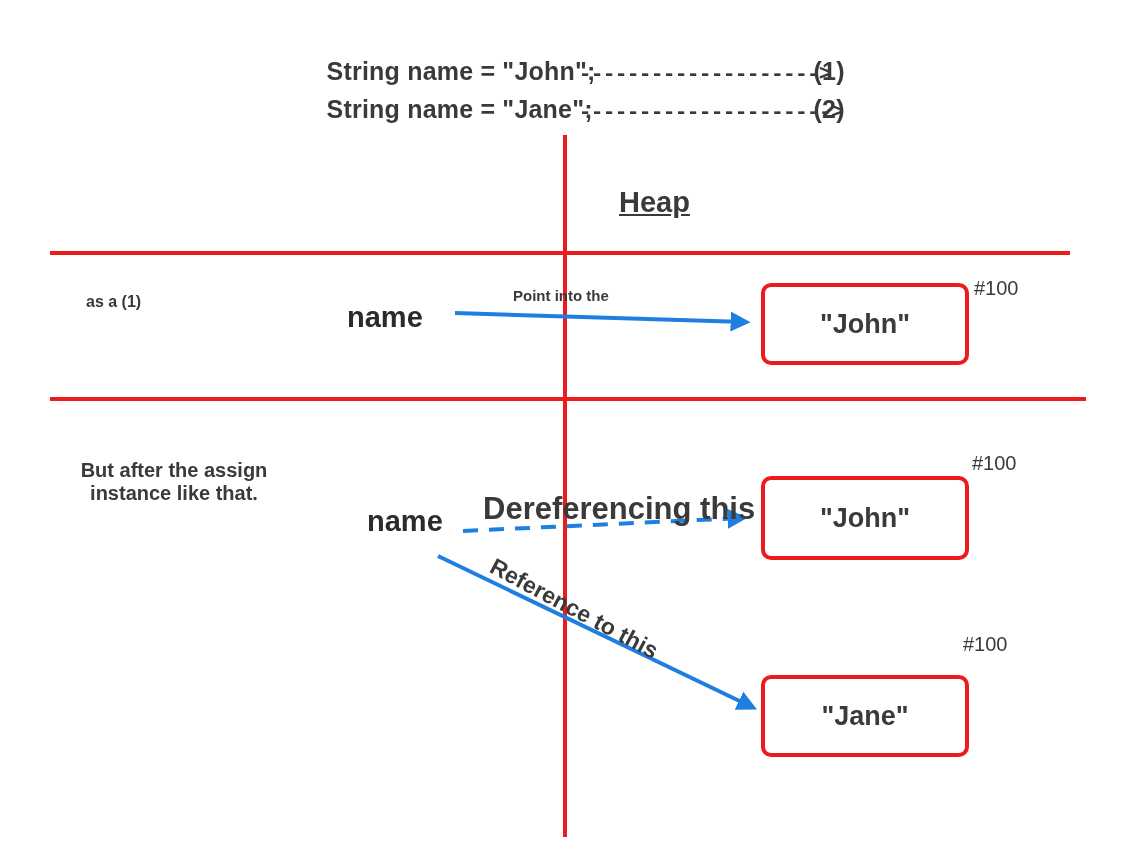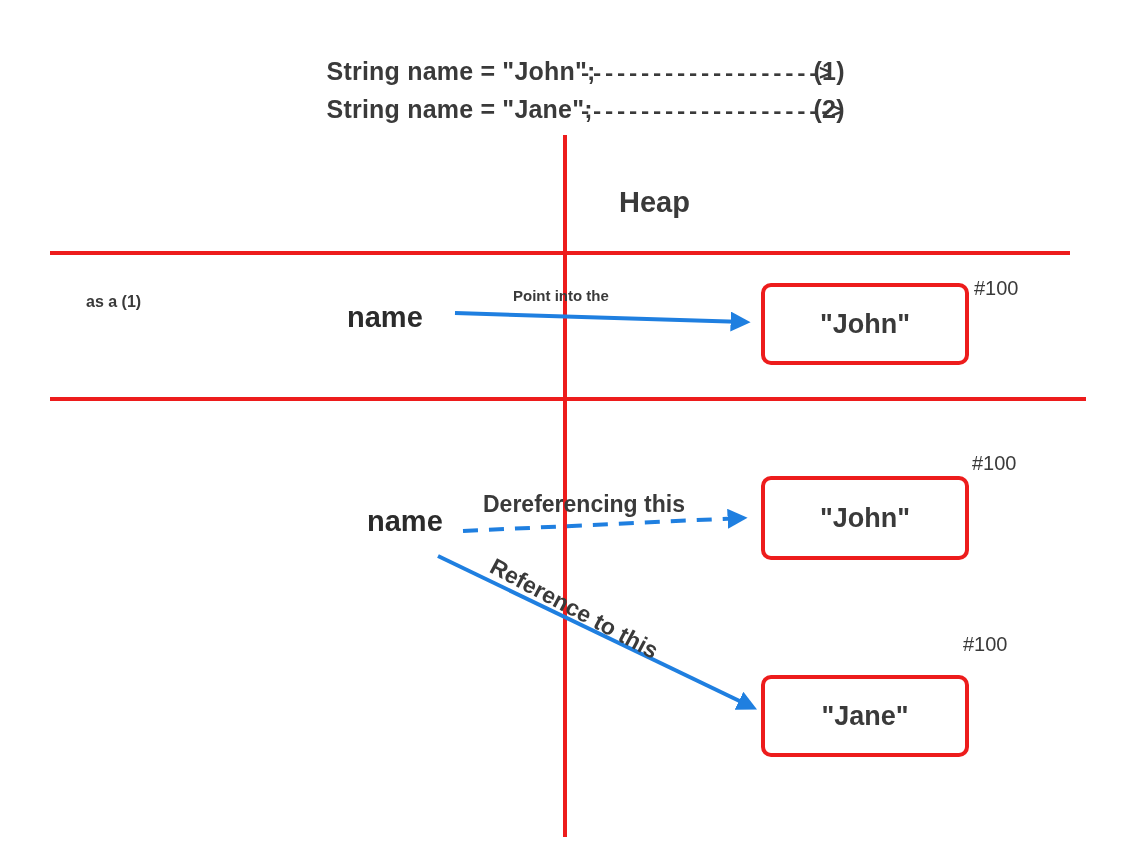--- a/index.html
+++ b/index.html
@@ -45,20 +45,21 @@
   .code-tag { display: inline-block; }
   #code-line-1 .code-stmt { width: 252px; }
   #code-line-2 .code-stmt { width: 252px; }
   #code-line-1 .code-dashes { width: 235px; }
   #code-line-2 .code-dashes { width: 235px; }
 
   
   #heap-title {
     left: 619px; top: 186px;
     font-size: 29px;
+    text-decoration: underline;
   }
 
   
   .hrule {
     position: absolute;
     height: 4px;
     background: #ED1C1C;
   }
   #divider-top   { left: 50px;  top: 251px; width: 1020px; }
   #divider-mid   { left: 50px;  top: 397px; width: 1036px; }
@@ -122,21 +123,21 @@
   #addr-100-b { left: 972px; top: 452px; }
   #addr-200   { left: 963px; top: 633px; }
 
   
   #arrow-label-point {
     left: 513px; top: 287px;
     font-size: 15px;
   }
   #arrow-label-deref {
     left: 483px; top: 491px;
-    font-size: 23px;
+    font-size: 31px;
     text-align: center;
   }
   #arrow-label-reference {
     left: 498px; top: 553px;
     font-size: 23px;
     transform: rotate(28deg);
     transform-origin: left top;
   }
 
   
@@ -160,20 +161,22 @@
   </div>
 
   <div class="txt" id="heap-title">Heap</div>
 
   <div class="hrule" id="divider-top"></div>
   <div class="hrule" id="divider-mid"></div>
   <div id="vertical-rule"></div>
 
   <div class="txt" id="label-as-a-1">as a (1)</div>
   <div class="txt" id="label-after-assign">
+    <span>But after the assign</span>
+    <span>instance like that.</span>
   </div>
 
   <div class="txt" id="name-var-1">name</div>
   <div class="txt" id="name-var-2">name</div>
 
   <div class="heap-box" id="heap-box-john-1">
     <span>"John"</span>
   </div>
   <div class="txt addr" id="addr-100-a">#100</div>
 

